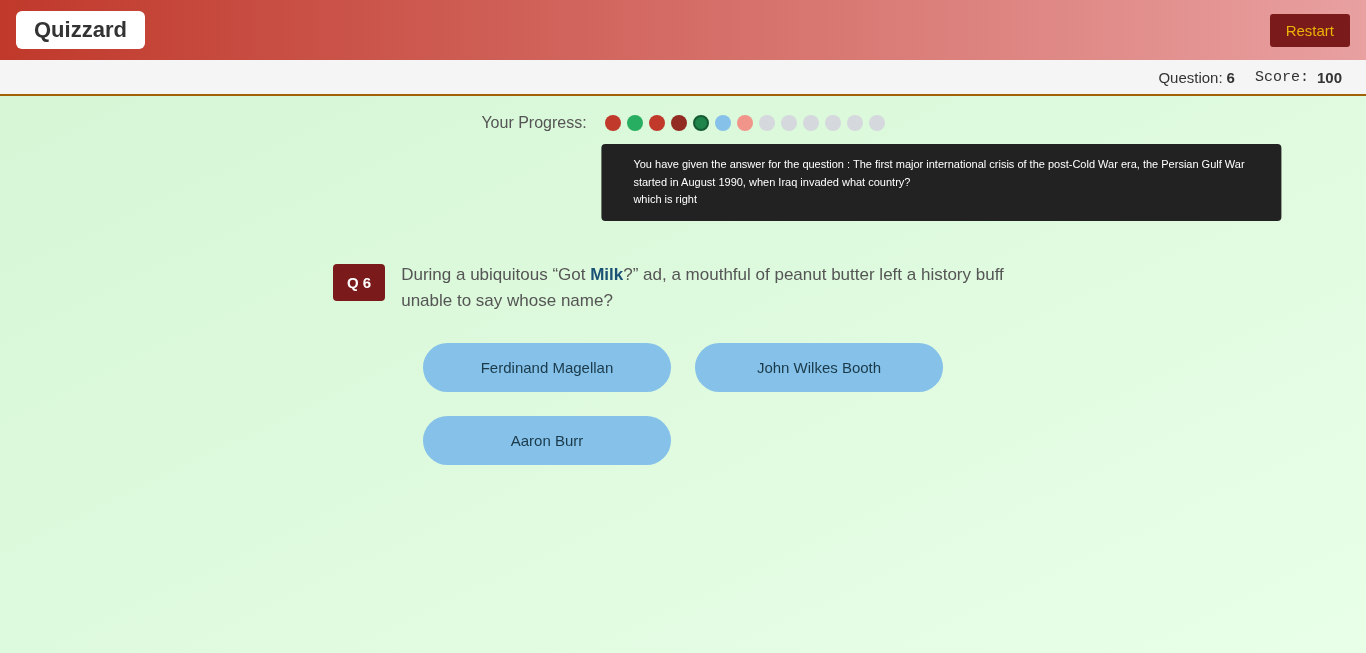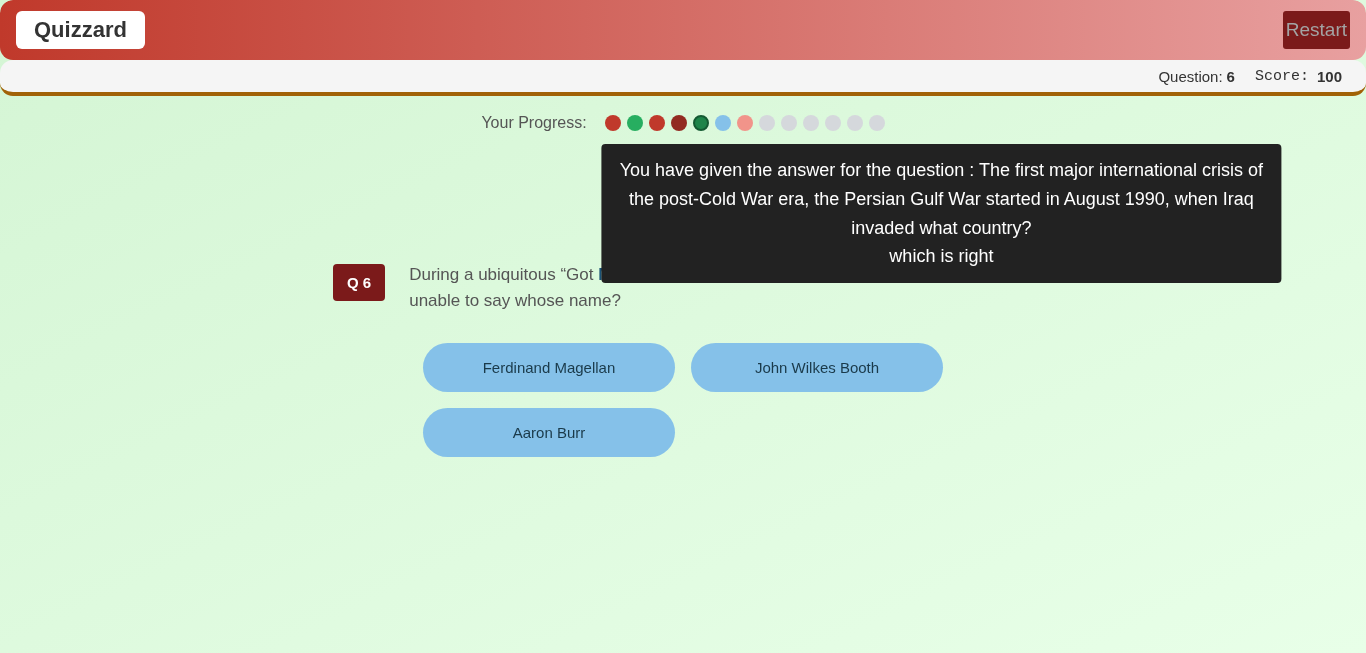--- a/index.html
+++ b/index.html
@@ -1,15 +1,15 @@
 <!DOCTYPE html>
 <html><head>
   <meta charset="utf-8">
   <style>
-    * { margin: 0; padding: 0; box-sizing: border-box; border-radius: 13px; }
+    * { margin: 0; padding: 0; box-sizing: border-box; }
     body {
       font-family: Arial, sans-serif;
       background: linear-gradient(to bottom right, #d4f5d4, #e8ffe8);
       min-height: 653px;
       width: 1366px;
       overflow: hidden;
       position: relative;
     }
 
     
@@ -24,39 +24,39 @@
     .logo {
       background: white;
       color: #333;
       font-size: 22px;
       font-weight: bold;
       padding: 6px 18px;
       border-radius: 6px;
     }
     .restart-btn {
       background: #7b1a1a;
-      color: #a3a3a3;
+      color: #eab308;
       border: none;
-      padding: 8px 3px;
-      font-size: 19px;
+      padding: 8px 16px;
+      font-size: 15px;
       cursor: pointer;
       border-radius: 3px;
     }
 
     
     .score-bar {
       background: #f5f5f5;
       height: 36px;
       display: flex;
       align-items: center;
       justify-content: flex-end;
       padding: 0 24px;
       font-size: 15px;
       color: #333;
-      border-bottom: 4px solid #a16207;
+      border-bottom: 2px solid #a16207;
     }
     .score-bar span.label { margin-right: 4px; }
     .score-bar span.value { font-weight: bold; margin-right: 20px; }
     .score-bar span.score-label { margin-right: 8px; font-family: Liberation Mono, monospace; }
     .score-bar span.score-value { font-weight: bold; }
 
     
     .progress-section {
       display: flex;
       align-items: center;
@@ -90,41 +90,41 @@
     .dot-muted { background: #d5d8dc; }
 
     
     .tooltip-box {
       position: absolute;
       top: 48px;
       left: 50%;
       transform: translateX(-12%);
       background: #222;
       color: white;
-      padding: 12px 4px;
+      padding: 12px 32px;
       border-radius: 4px;
-      font-size: 18px;
+      font-size: 11px;
       max-width: 680px;
-      text-align: center;
+      text-align: left;
       line-height: 1.6;
       z-index: 100;
     }
 
     
     .main-content {
       display: flex;
       flex-direction: column;
       align-items: center;
       padding-top: 120px;
     }
 
     .question-row {
       display: flex;
       align-items: flex-start;
-      gap: 24px;
+      gap: 16px;
       max-width: 700px;
       margin-bottom: 30px;
     }
     .q-badge {
       background: #7b1a1a;
       color: white;
       font-size: 15px;
       font-weight: bold;
       padding: 10px 14px;
       border-radius: 4px;
@@ -139,21 +139,21 @@
     }
     .question-text .highlight {
       color: #1a5276;
       font-weight: bold;
     }
 
     
     .answers-grid {
       display: grid;
       grid-template-columns: 1fr 1fr;
-      gap: 16px;
+      gap: 24px;
       width: 520px;
     }
     .answer-btn {
       background: #85c1e9;
       color: #1a3a4a;
       border: none;
       border-radius: 30px;
       padding: 16px 20px;
       font-size: 15px;
       cursor: pointer;

